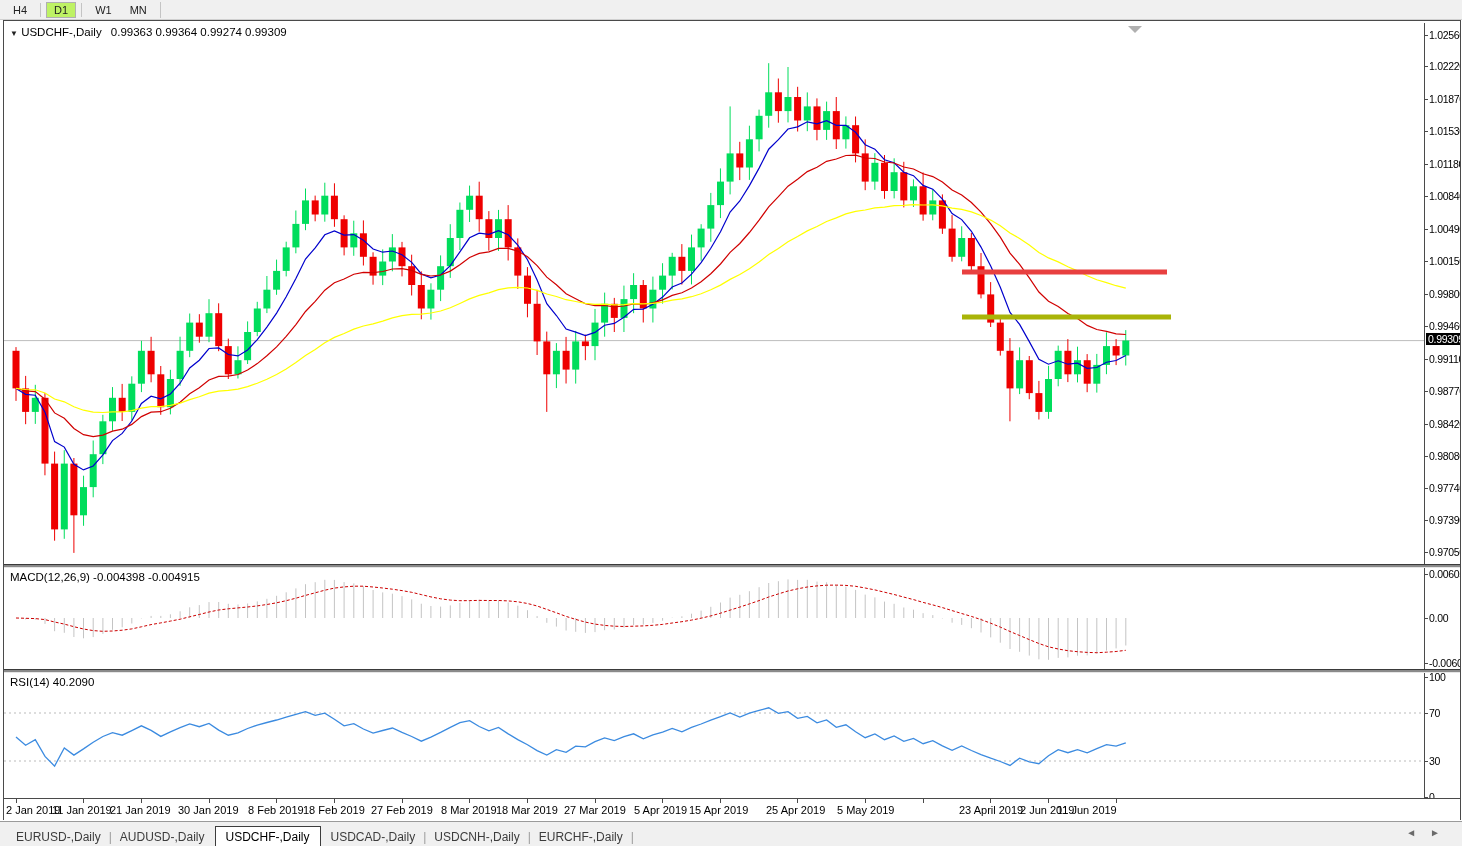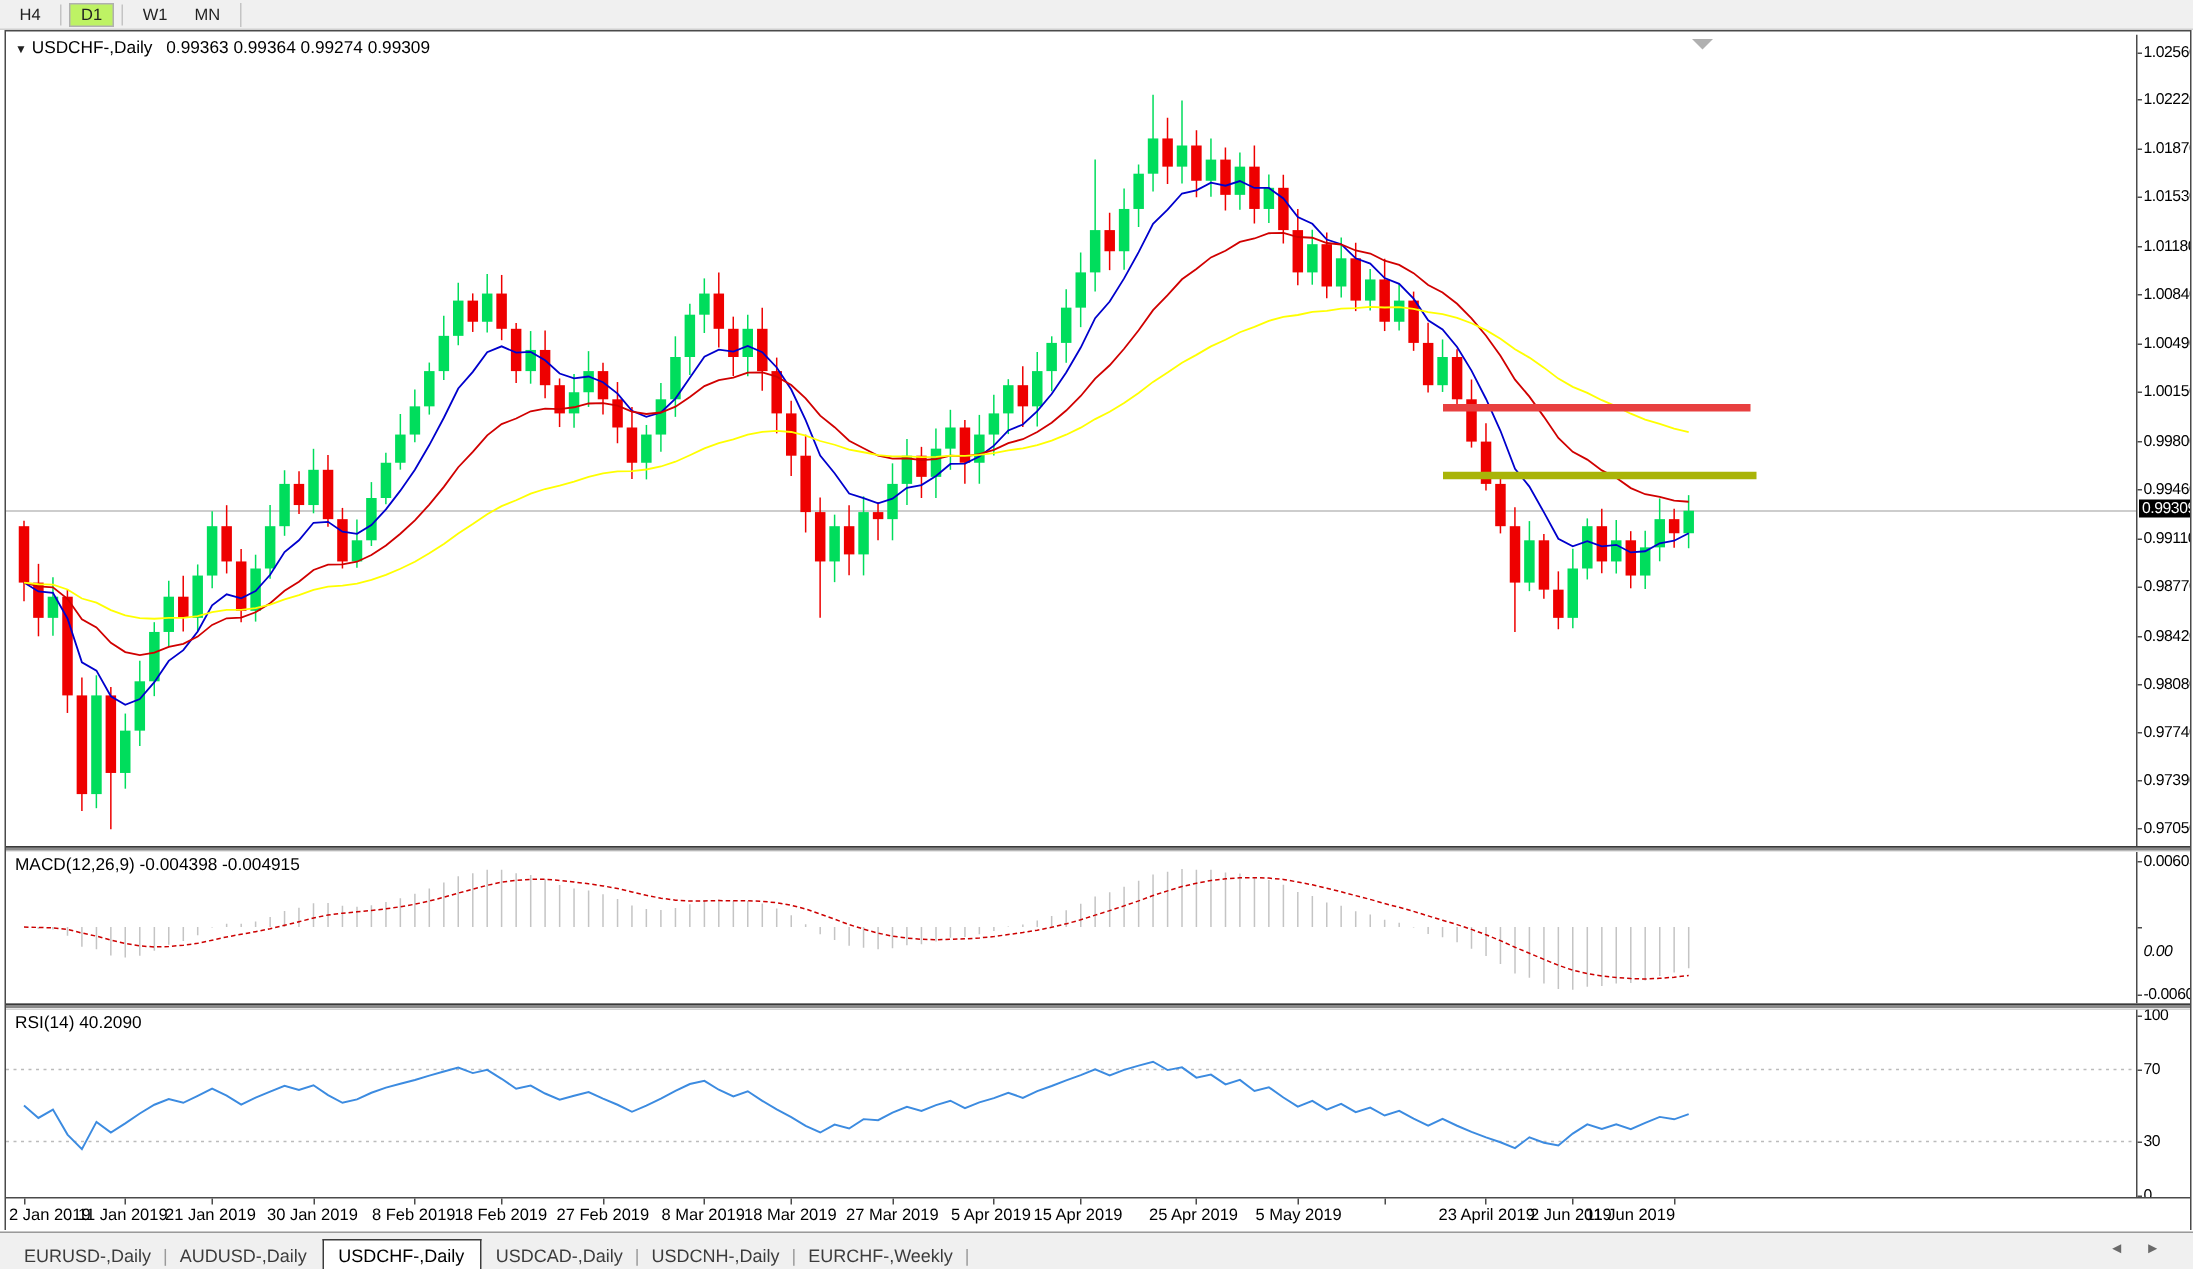--- a/index.html
+++ b/index.html
@@ -475,21 +475,21 @@
             <line x1="1112.1" y1="50" x2="1112.1" y2="80.4" stroke="#c4c4c4" stroke-width="1"></line>
             <line x1="1121.8" y1="50" x2="1121.8" y2="77.5" stroke="#c4c4c4" stroke-width="1"></line>
             <polyline points="12.0,50.0 21.6,50.3 31.3,50.6 41.0,51.6 50.6,54.0 60.3,56.1 69.9,58.7 79.5,61.0 89.2,62.6 98.9,63.3 108.5,63.0 118.2,62.2 127.8,60.9 137.4,58.8 147.1,56.6 156.8,54.9 166.4,53.1 176.1,51.2 185.7,48.8 195.3,46.5 205.0,44.0 214.7,42.0 224.3,40.8 234.0,39.9 243.6,39.0 253.3,37.9 262.9,36.5 272.6,34.8 282.2,32.7 291.9,30.2 301.5,27.4 311.2,24.8 320.8,22.2 330.4,20.1 340.1,18.9 349.8,18.2 359.4,18.2 369.1,19.0 378.7,20.0 388.4,21.2 398.0,22.6 407.7,24.3 417.3,26.6 426.9,28.9 436.6,30.8 446.3,32.1 455.9,32.7 465.6,32.6 475.2,32.4 484.9,32.5 494.5,32.5 504.2,32.9 513.8,33.8 523.5,35.5 533.1,38.0 542.8,41.4 552.4,44.8 562.1,48.4 571.7,51.4 581.4,54.1 591.0,56.1 600.6,57.4 610.3,58.2 620.0,58.5 629.6,58.2 639.3,57.9 648.9,57.3 658.6,56.4 668.2,55.0 677.9,53.7 687.5,52.1 697.1,50.2 706.8,47.9 716.5,45.2 726.1,42.1 735.8,39.1 745.4,35.9 755.1,32.6 764.7,29.0 774.4,25.9 784.0,23.0 793.6,20.8 803.3,19.0 813.0,17.9 822.6,17.2 832.3,17.1 841.9,17.4 851.6,18.3 861.2,20.0 870.9,21.9 880.5,24.2 890.1,26.5 899.8,29.1 909.5,31.6 919.1,34.4 928.8,36.9 938.4,39.6 948.1,42.6 957.7,45.5 967.4,48.4 977.0,51.6 986.7,55.2 996.3,59.1 1006.0,63.5 1015.6,67.5 1025.3,71.6 1034.9,75.5 1044.5,78.8 1054.2,81.0 1063.9,82.7 1073.5,83.7 1083.2,84.4 1092.8,84.7 1102.5,84.2 1112.1,83.5 1121.8,82.3" fill="none" stroke="#cc0000" stroke-width="1" stroke-dasharray="3,2"></polyline>
           </svg>
         <div class="panel-label">MACD(12,26,9) -0.004398 -0.004915</div>
       </div>
       <div class="axis" id="macd-axis">
           <div class="axis-tick" style="top: 6px;"></div>
           <div class="axis-label" style="top: 0px;">0.006058</div>
           <div class="axis-tick" style="top: 50px;"></div>
-          <div class="axis-label" style="top: 60px; font-style: italic;">0.00</div>
+          <div class="axis-label" style="top: 44px;">0.00</div>
           <div class="axis-tick" style="top: 95px;"></div>
           <div class="axis-label" style="top: 89px;">-0.006096</div>
         </div>
     </div>
 
     <div id="splitter-2" class="splitter"></div>
 
     <div id="rsi-panel" class="panel">
       <div class="plot">
         <svg id="rsi-svg" width="1420" height="125">
@@ -555,20 +555,20 @@
     <div style="width:6px;"></div>
     <span id="tabs-container" style="display:flex;align-items:center;">
         <span class="tab">EURUSD-,Daily</span>
         <span class="tab-sep">|</span>
         <span class="tab">AUDUSD-,Daily</span>
         <span class="tab active">USDCHF-,Daily</span>
         <span class="tab">USDCAD-,Daily</span>
         <span class="tab-sep">|</span>
         <span class="tab">USDCNH-,Daily</span>
         <span class="tab-sep">|</span>
-        <span class="tab">EURCHF-,Weekly</span>
+        <span class="tab">EURCHF-,Daily</span>
         <span class="tab-sep">|</span>
       </span>
     <span id="tab-arrows">
       <span>◄</span><span>►</span>
     </span>
   </div>
 </div>
 
 </body></html>

